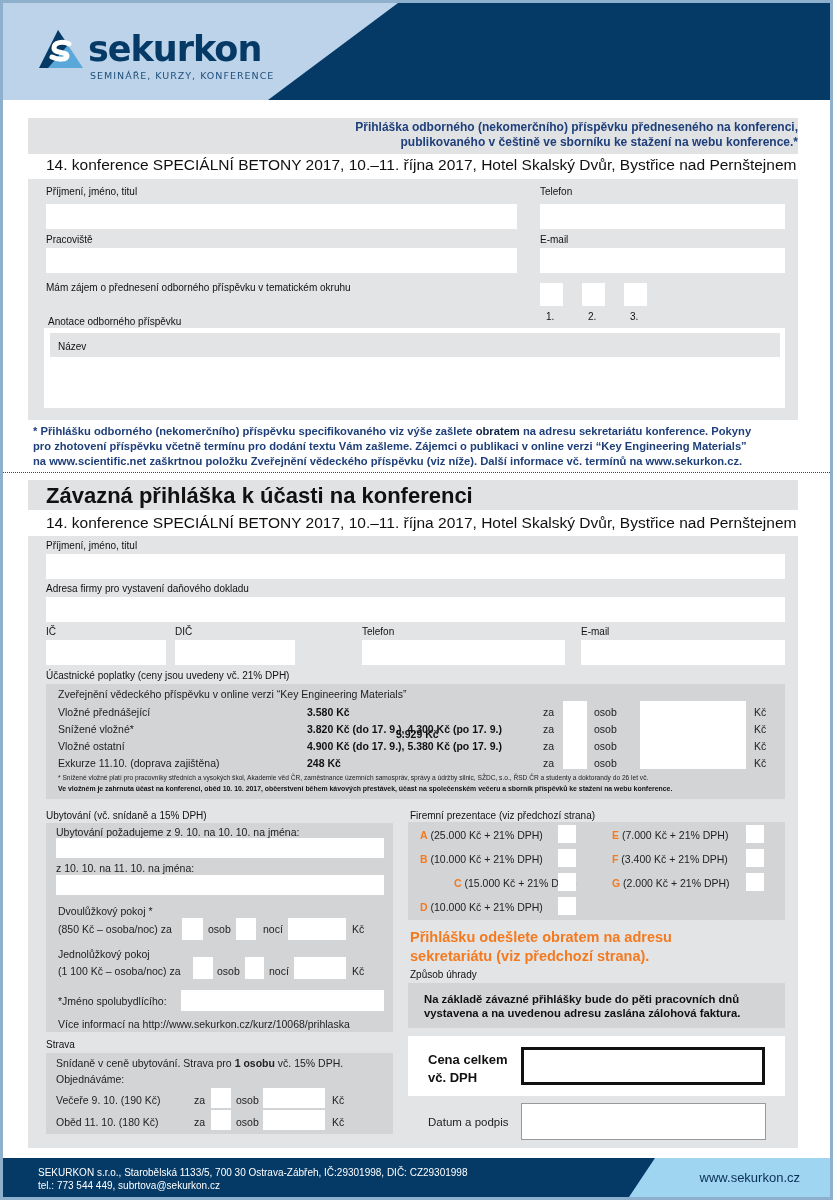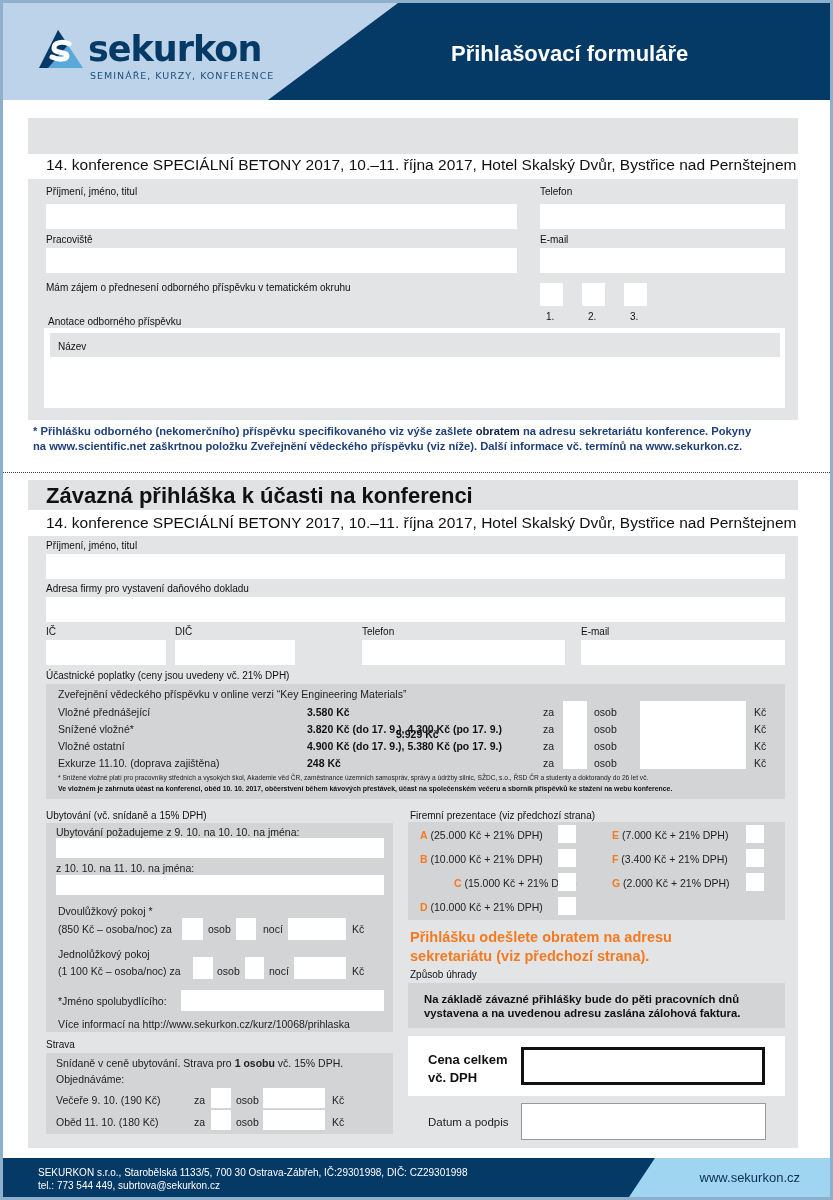--- a/index.html
+++ b/index.html
@@ -44,24 +44,27 @@
   <div class="hdr-dark"></div>
   <div class="logo">
     <svg class="logo-icon" viewBox="0 0 46 40" width="46" height="40">
       <polygon points="20,1 45,39 10,39" fill="#5aa7da"></polygon>
       <polygon points="20,1 30,16 10,39 1,39" fill="#053a66"></polygon>
       <path d="M31,15 C25,12 16,13 16,19 C16,25 29,22 29,27 C29,31 20,31 14,28" stroke="#fff" stroke-width="5" fill="none" stroke-linecap="round"></path>
     </svg>
     <span class="logo-word">sekurkon</span>
   </div>
   <div class="logo-sub">SEMINÁŘE, KURZY, KONFERENCE</div>
-  <div class="hdr-title">Přihlašovací formuláře</div>
 </div>
 
 <div class="title1">
+  <div class="s">
+    <div>Přihláška odborného (nekomerčního) příspěvku předneseného na konferenci,</div>
+    <div>publikovaného v češtině ve sborníku ke stažení na webu konference.*</div>
+  </div>
 </div>
 <div class="conf" style="left:46px; top:156px;">14. konference SPECIÁLNÍ BETONY 2017, 10.–11. října 2017, Hotel Skalský Dvůr, Bystřice nad Pernštejnem</div>
 
 <div class="gray" style="left:28px; top:179px; width:770px; height:241px;"></div>
 <div class="lbl" style="left:46px; top:186px;">Příjmení, jméno, titul</div>
 <div class="box" style="left:46px; top:204px; width:471px; height:25px;"></div>
 <div class="lbl" style="left:540px; top:186px;">Telefon</div>
 <div class="box" style="left:540px; top:204px; width:245px; height:25px;"></div>
 <div class="lbl" style="left:46px; top:234px;">Pracoviště</div>
 <div class="box" style="left:46px; top:248px; width:471px; height:25px;"></div>
@@ -74,20 +77,21 @@
 <div class="lbl" style="left:546px; top:311px;">1.</div>
 <div class="lbl" style="left:588px; top:311px;">2.</div>
 <div class="lbl" style="left:630px; top:311px;">3.</div>
 <div class="lbl" style="left:48px; top:316px;">Anotace odborného příspěvku</div>
 <div class="box" style="left:44px; top:328px; width:741px; height:80px;"></div>
 <div class="dgray" style="left:50px; top:333px; width:730px; height:24px; background:#e3e4e6;"></div>
 <div class="lbl" style="left:58px; top:341px;">Název</div>
 
 <div class="note">
   <div><span>* Přihlášku odborného (nekomerčního) příspěvku specifikovaného viz výše zašlete </span><span style="color:#0a1f44;">obratem</span><span> na adresu sekretariátu konference. Pokyny</span></div>
+  <div>pro zhotovení příspěvku včetně termínu pro dodání textu Vám zašleme. Zájemci o publikaci v online verzi “Key Engineering Materials”</div>
   <div>na www.scientific.net zaškrtnou položku Zveřejnění vědeckého příspěvku (viz níže). Další informace vč. termínů na www.sekurkon.cz.</div>
 </div>
 <div class="dots"></div>
 
 <div class="title2">
   <div class="t">Závazná přihláška k účasti na konferenci</div>
 </div>
 <div class="conf" style="left:46px; top:514px;">14. konference SPECIÁLNÍ BETONY 2017, 10.–11. října 2017, Hotel Skalský Dvůr, Bystřice nad Pernštejnem</div>
 
 <div class="gray" style="left:28px; top:536px; width:770px; height:612px;"></div>

